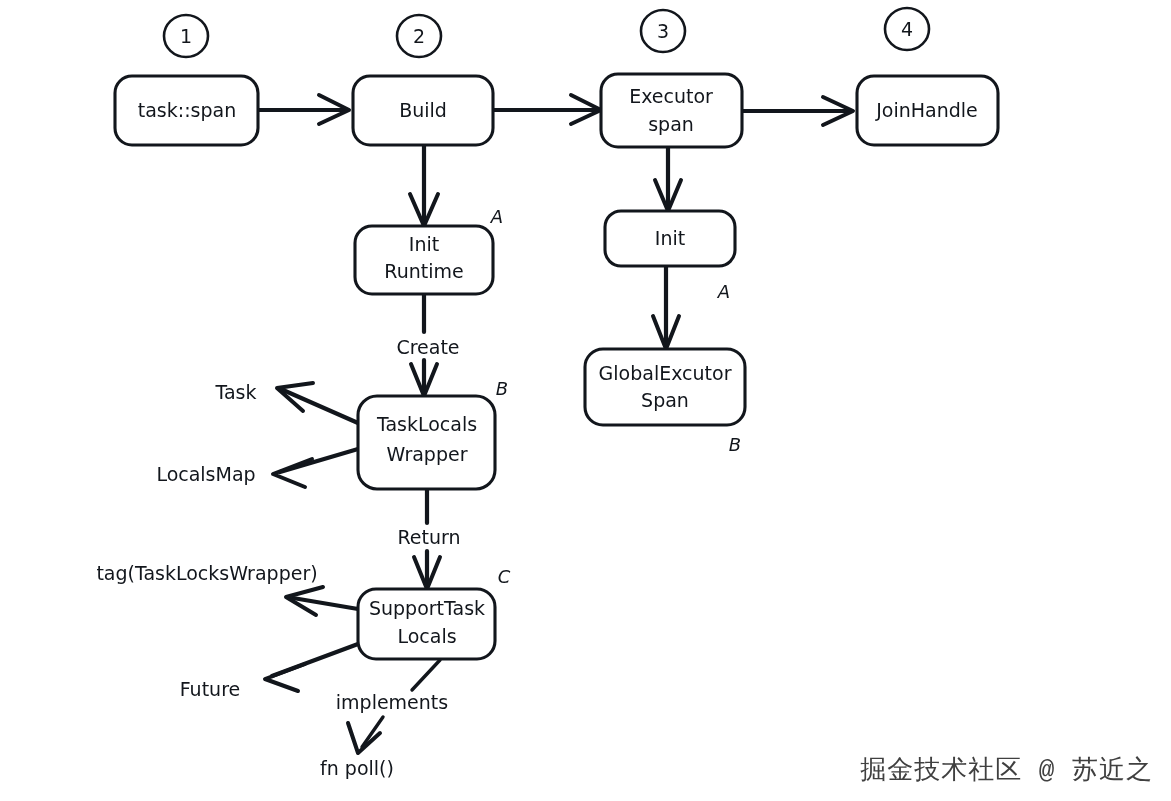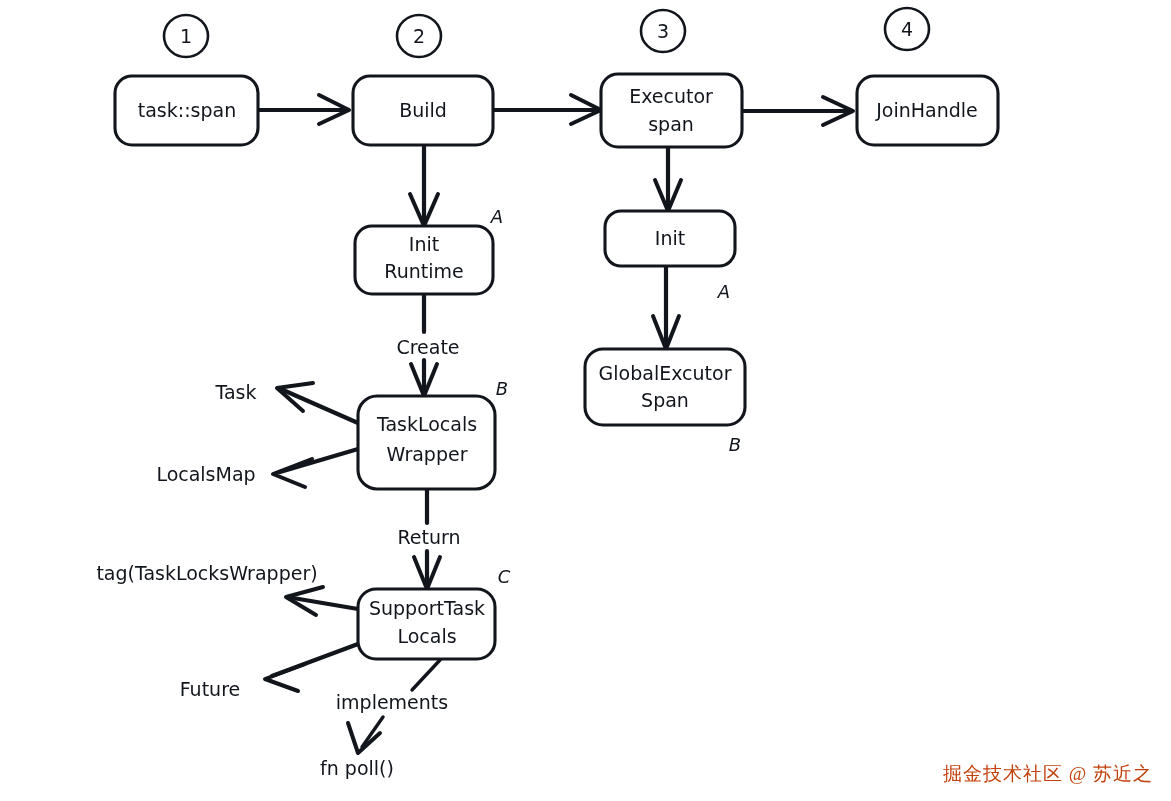--- a/index.html
+++ b/index.html
@@ -76,23 +76,23 @@
     font-size: 19px;
   }
   .marker-label {
     font-size: 18px;
     font-style: italic;
   }
   .watermark {
     position: absolute;
     right: 18px;
     bottom: 14px;
-    color: #c2410c;
-    font-size: 19px;
-    font-family: Liberation Serif, serif;
+    color: #404040;
+    font-size: 26px;
+    font-family: Liberation Mono, monospace;
     letter-spacing: 1px;
     white-space: nowrap;
     user-select: none;
   }
 </style>
 </head>
 <body>
 
 <div id="canvas">
 

